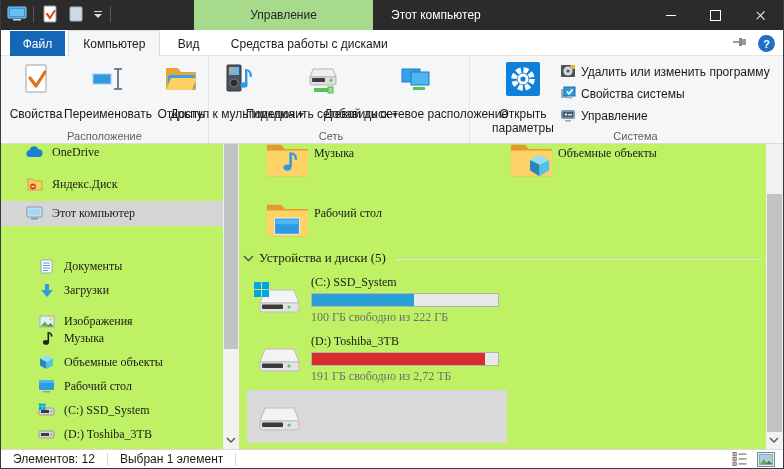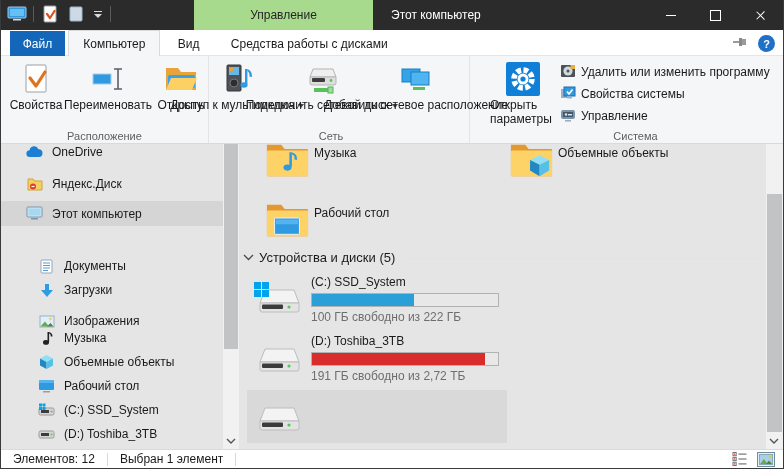--- a/index.html
+++ b/index.html
@@ -32,26 +32,26 @@
   .tab-active{background:#f5f6f7;border:1px solid #d9dadb;border-bottom:none;}
   .tabrow-right{position:absolute;right:8px;top:4px;display:flex;align-items:center;gap:10px;}
   .help-circle{width:17px;height:17px;border-radius:50%;background:#2070c8;color:#fff;font-weight:bold;
     display:flex;align-items:center;justify-content:center;font-size:11px;}
   
   .ribbon{position:absolute;left:0;top:56px;width:100%;height:88px;background:#f5f6f7;border-bottom:1px solid #d9dadb;box-sizing:border-box;}
   .rgroup{position:absolute;top:0;height:87px;border-right:1px solid #e3e4e5;box-sizing:border-box;}
   .rgroup-label{position:absolute;bottom:1px;left:0;width:100%;text-align:center;color:#606060;font-size:11px;}
   .rbtn{display:inline-flex;flex-direction:column;align-items:center;vertical-align:top;cursor:default;padding-top:5px;}
   .rbtn .ricon{height:36px;display:flex;align-items:center;justify-content:center;}
-  .rbtn .rlabel{text-align:left;line-height:14px;margin-top:1px;}
+  .rbtn .rlabel{text-align:center;line-height:14px;margin-top:10px;}
   .caret-down{display:inline-block;width:0;height:0;border-left:3.5px solid transparent;border-right:3.5px solid transparent;border-top:4px solid #444;margin-left:3px;vertical-align:middle;}
   .smallbtns{position:absolute;left:74px;top:6px;}
   .sbtn{display:flex;align-items:center;gap:5px;height:20px;margin-bottom:2px;cursor:default;white-space:nowrap;}
   
-  .content{position:absolute;left:0;top:144px;width:100%;height:306px;background:#e5e5e5;}
+  .content{position:absolute;left:0;top:144px;width:100%;height:306px;background:#bef264;font-family:Liberation Serif, serif;}
   .sidebar{position:absolute;left:0;top:0;width:222px;height:100%;overflow:hidden;}
   .side-item{position:absolute;left:0;width:100%;height:24px;display:flex;align-items:center;gap:9px;cursor:default;box-sizing:border-box;}
   .side-item.lvl1{padding-left:25px;}
   .side-item.lvl2{padding-left:37px;}
   .side-item.sel{background:#d5d5d5;height:25px;}
   .sicon{width:17px;height:17px;display:inline-flex;align-items:center;justify-content:center;flex:none;}
   .vscroll{position:absolute;top:0;width:16px;height:100%;background:#f1f1f2;}
   .vscroll .thumb{position:absolute;left:1px;width:14px;background:#c2c3c4;}
   .vscroll .arrow{position:absolute;left:3px;bottom:3px;}
   .side-scroll{left:222px;}

